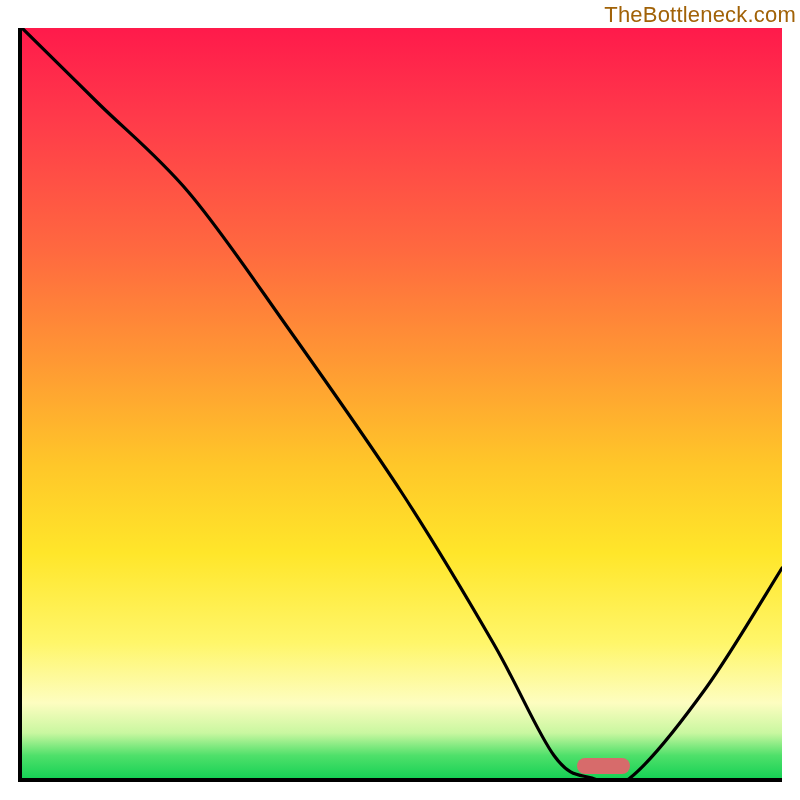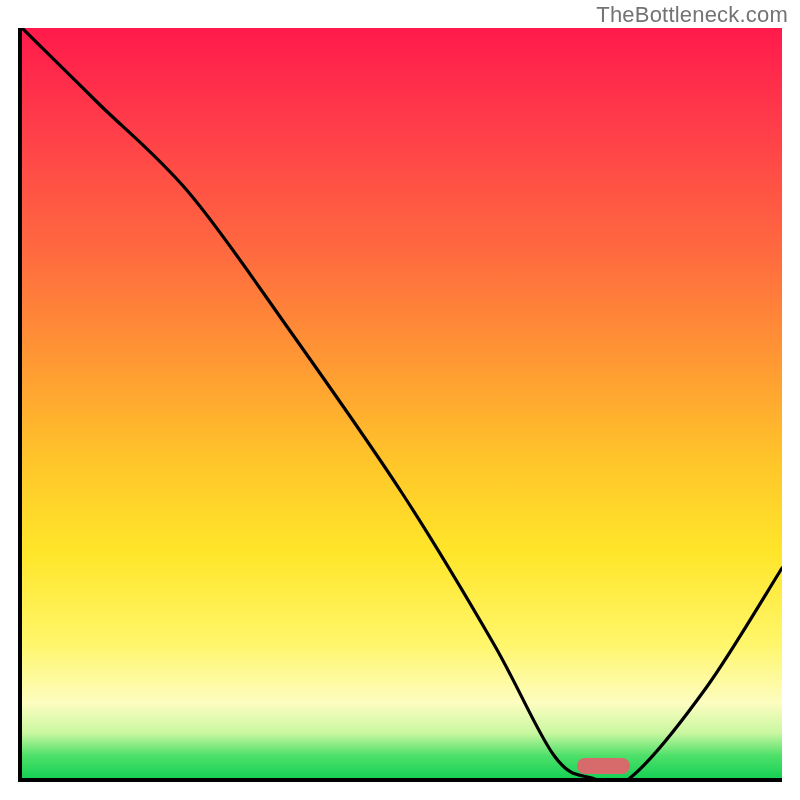--- a/index.html
+++ b/index.html
@@ -8,24 +8,24 @@
     width: 800px;
     height: 800px;
     background: #ffffff;
     font-family: Arial, Helvetica, sans-serif;
     position: relative;
     overflow: hidden;
   }
   .watermark {
     position: absolute;
     top: 2px;
-    right: 12px;
+    right: 4px;
     font-size: 22px;
     font-weight: 500;
-    color: #737373;
+    color: #a16207;
     letter-spacing: 0.2px;
   }
   .plot-area {
     position: absolute;
     left: 18px;
     top: 28px;
     width: 764px;
     height: 754px;
     border-left: 4px solid #000;
     border-bottom: 4px solid #000;

